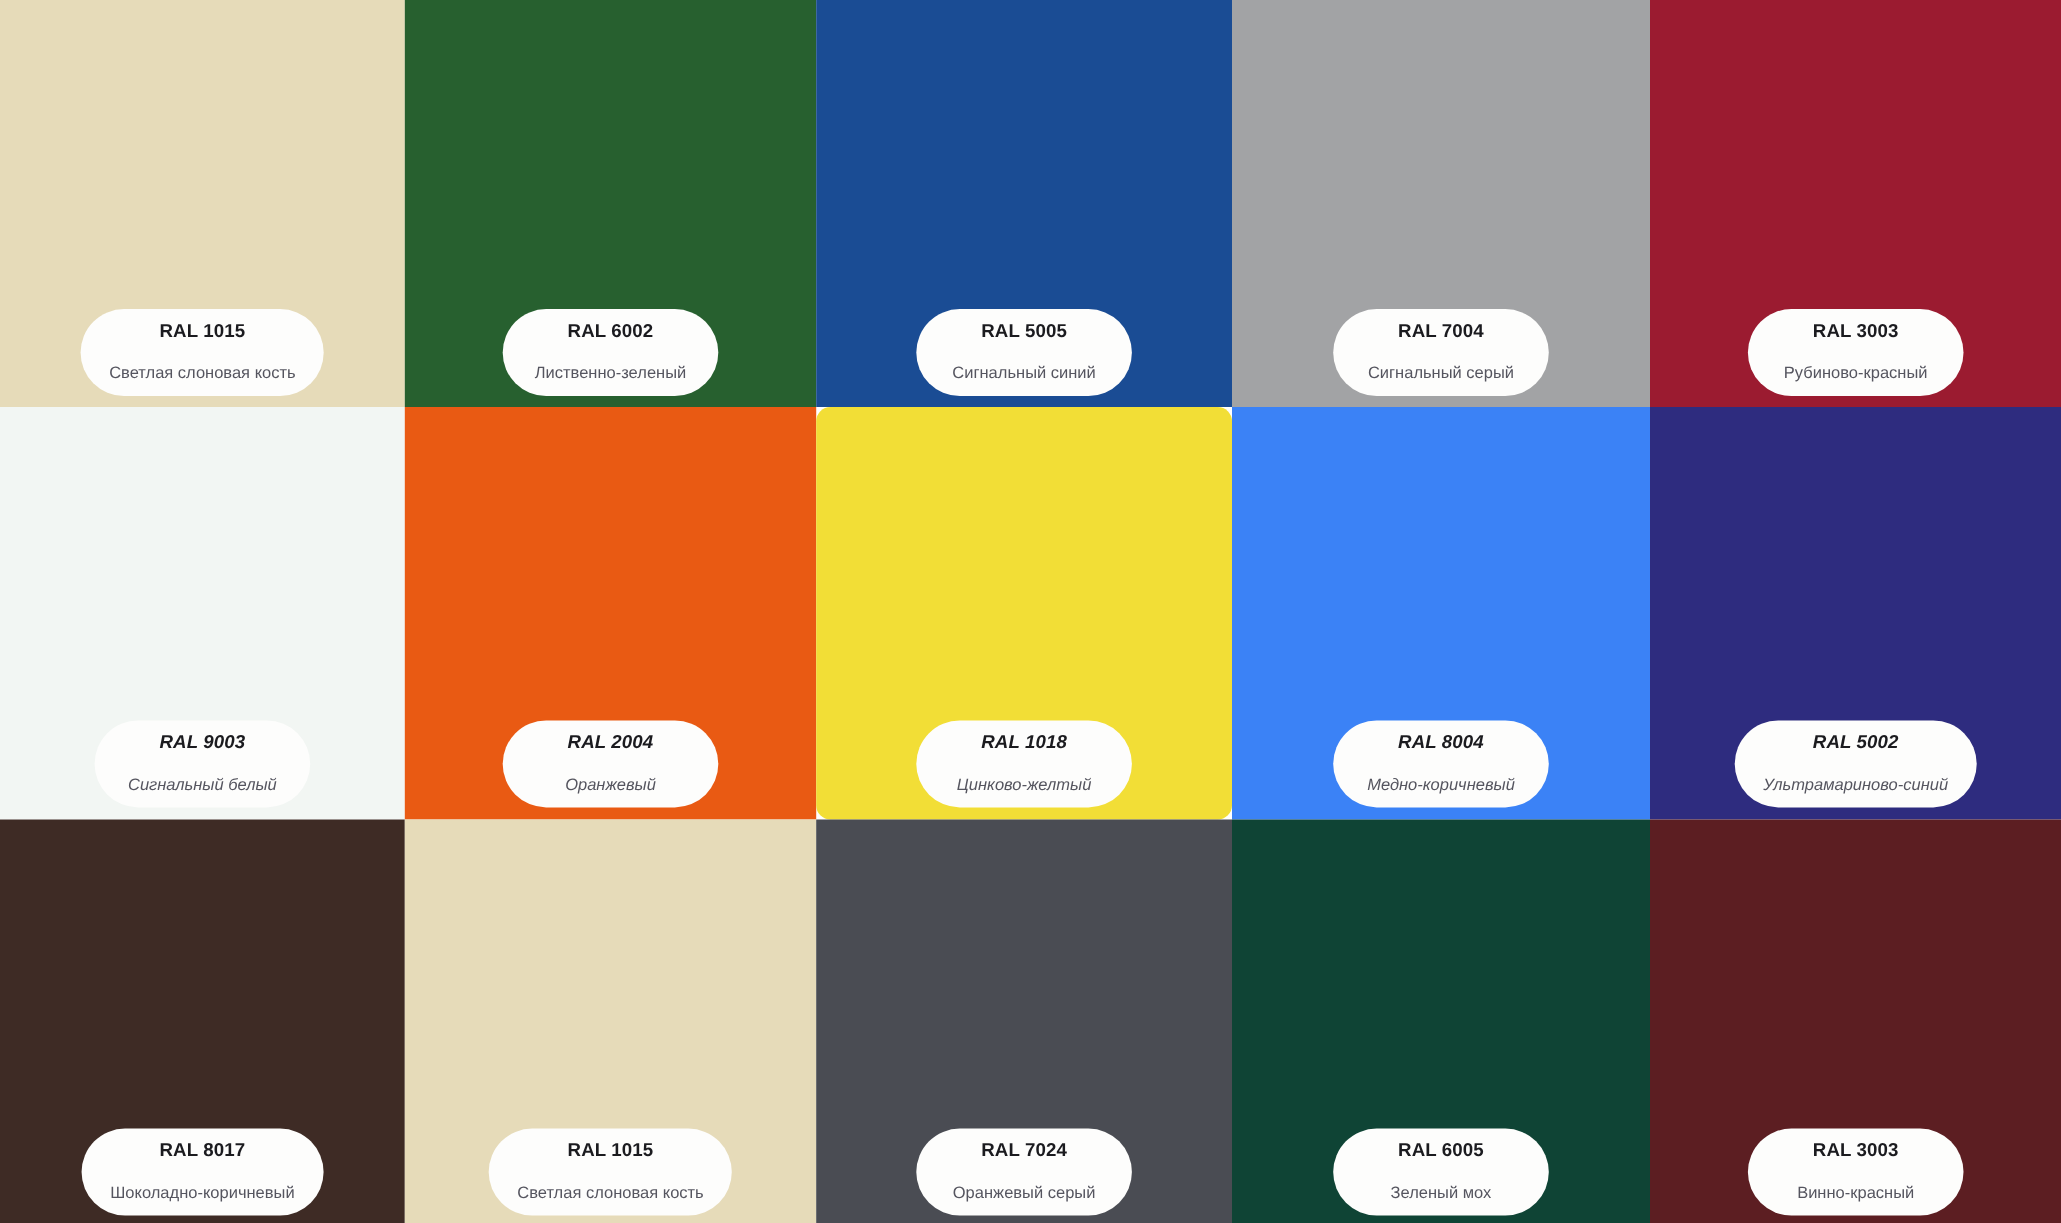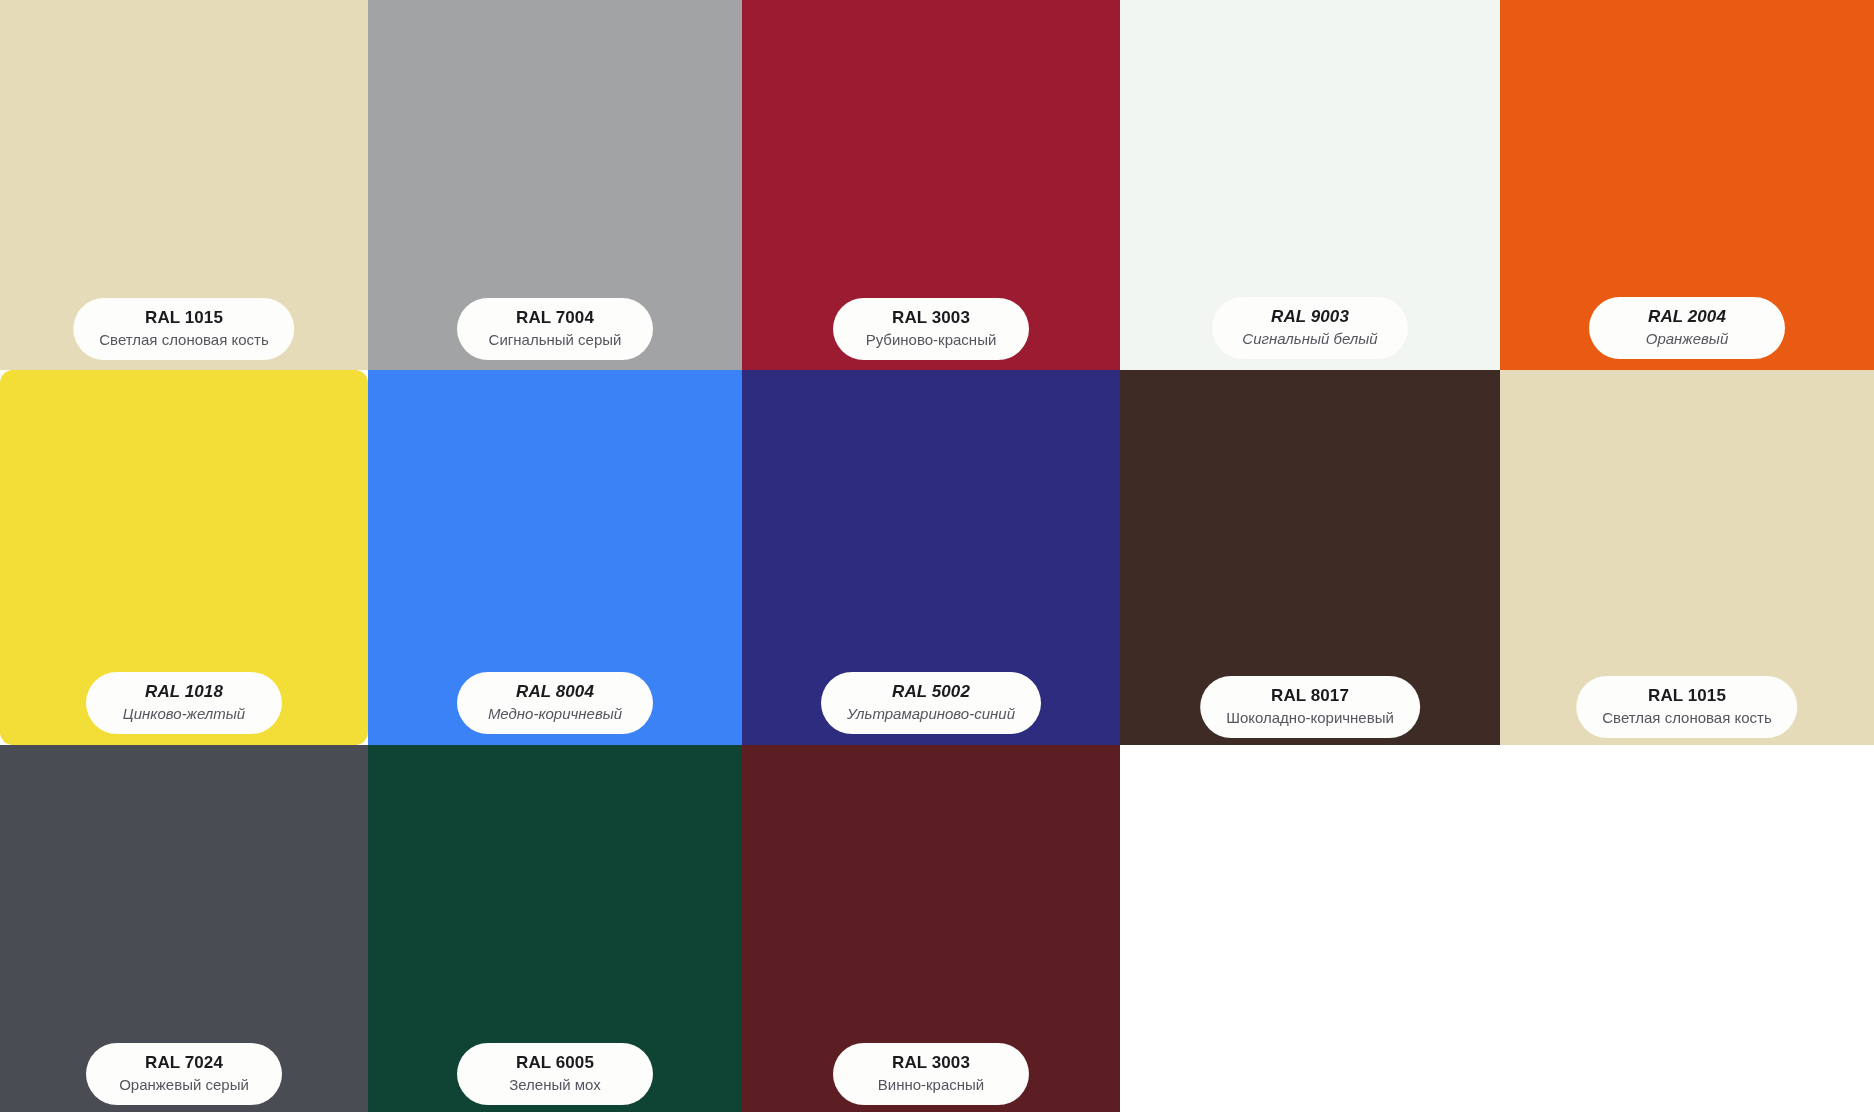--- a/index.html
+++ b/index.html
@@ -49,31 +49,43 @@
     line-height: 1.25;
     white-space: nowrap;
   }
   .pill-name {
     display: block;
     font-size: 15px;
     font-weight: 400;
     color: #55555f;
     line-height: 1.3;
     white-space: nowrap;
-    margin-top: 1px;
+    margin-top: 18px;
   }
 </style>
 </head>
 <body>
 
 <div id="palette-grid">
     <div class="swatch row-1" style="background: rgb(230, 219, 185);">
       <div class="pill">
         <span class="pill-code">RAL 1015</span>
         <span class="pill-name">Светлая слоновая кость</span>
+      </div>
+    </div>
+    <div class="swatch row-1" style="background: rgb(39, 96, 47);">
+      <div class="pill">
+        <span class="pill-code">RAL 6002</span>
+        <span class="pill-name">Лиственно-зеленый</span>
+      </div>
+    </div>
+    <div class="swatch row-1" style="background: rgb(26, 76, 148);">
+      <div class="pill">
+        <span class="pill-code">RAL 5005</span>
+        <span class="pill-name">Сигнальный синий</span>
       </div>
     </div>
     <div class="swatch row-1" style="background: rgb(162, 163, 165);">
       <div class="pill">
         <span class="pill-code">RAL 7004</span>
         <span class="pill-name">Сигнальный серый</span>
       </div>
     </div>
     <div class="swatch row-1" style="background: rgb(155, 27, 48);">
       <div class="pill">

